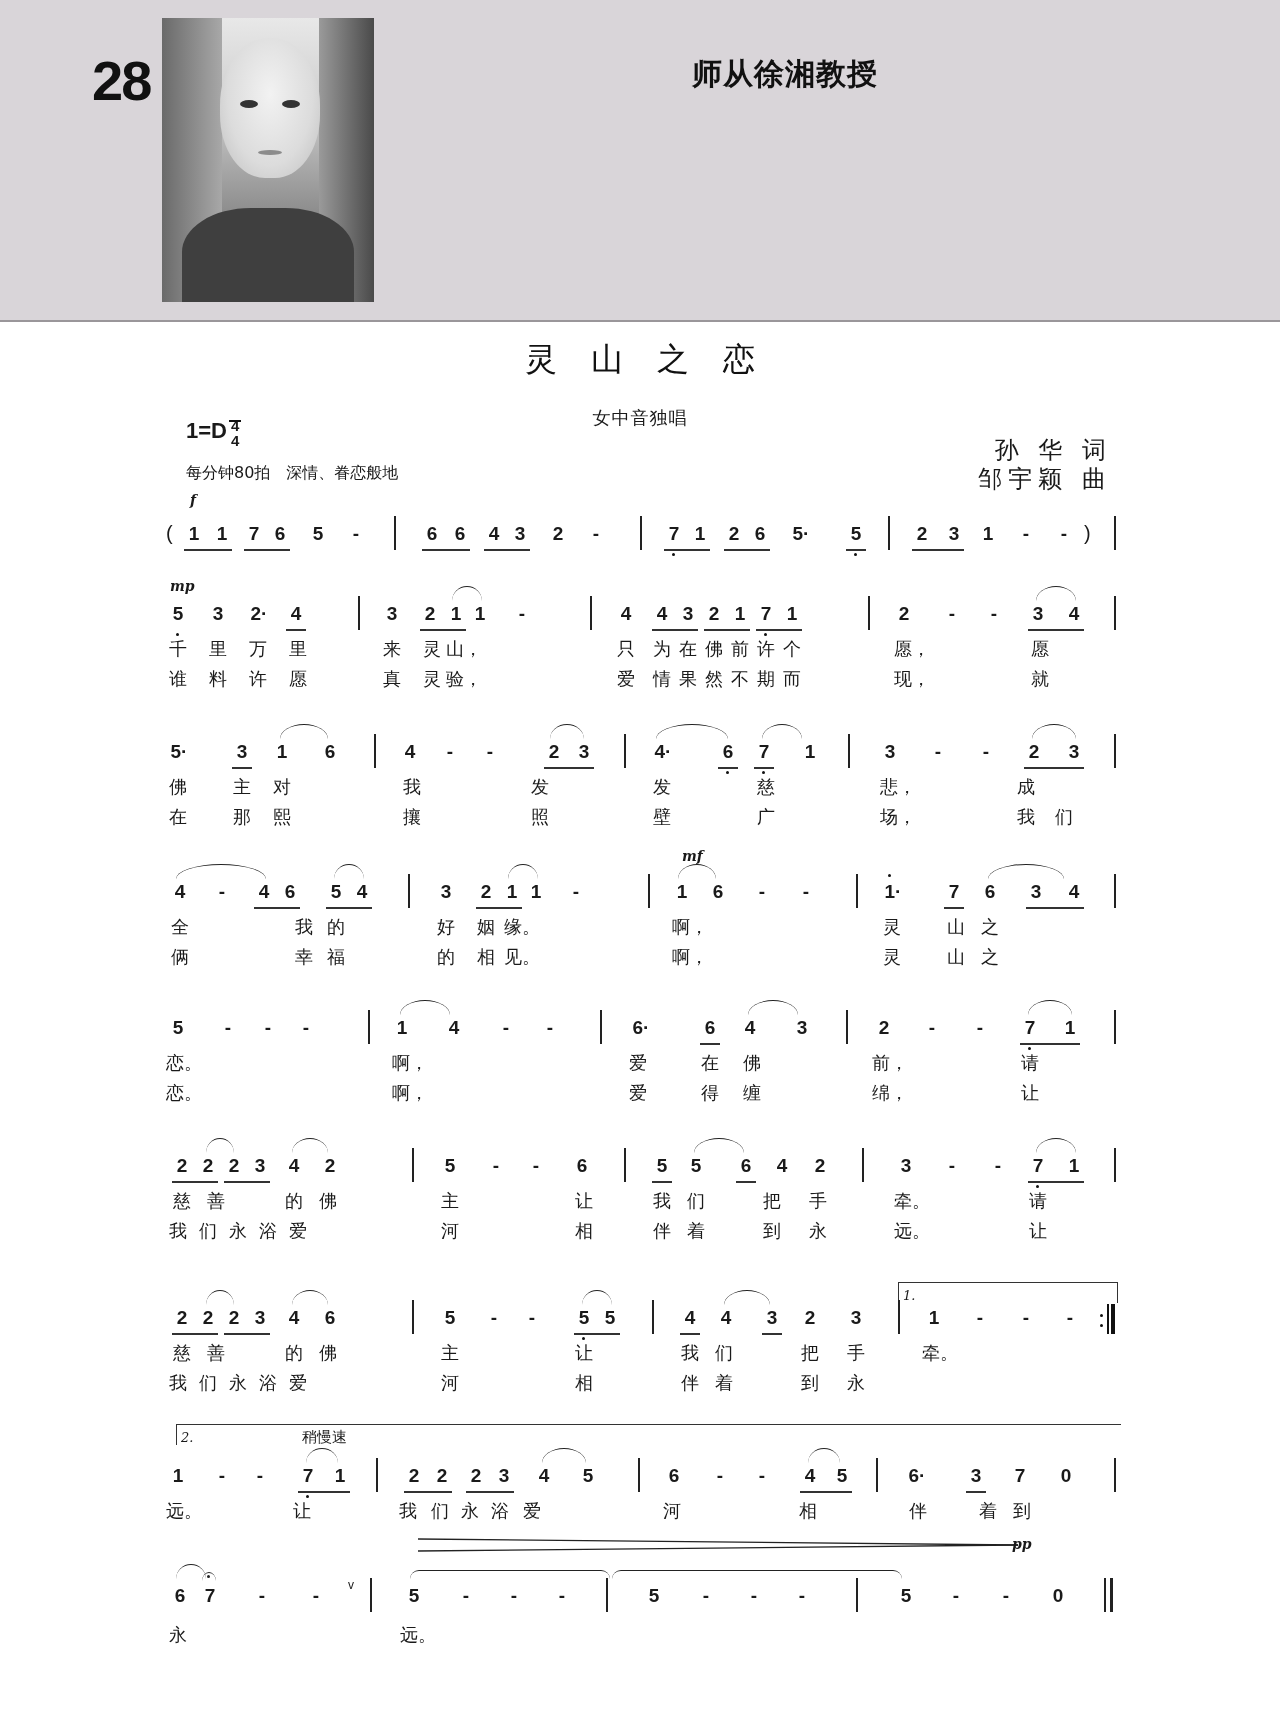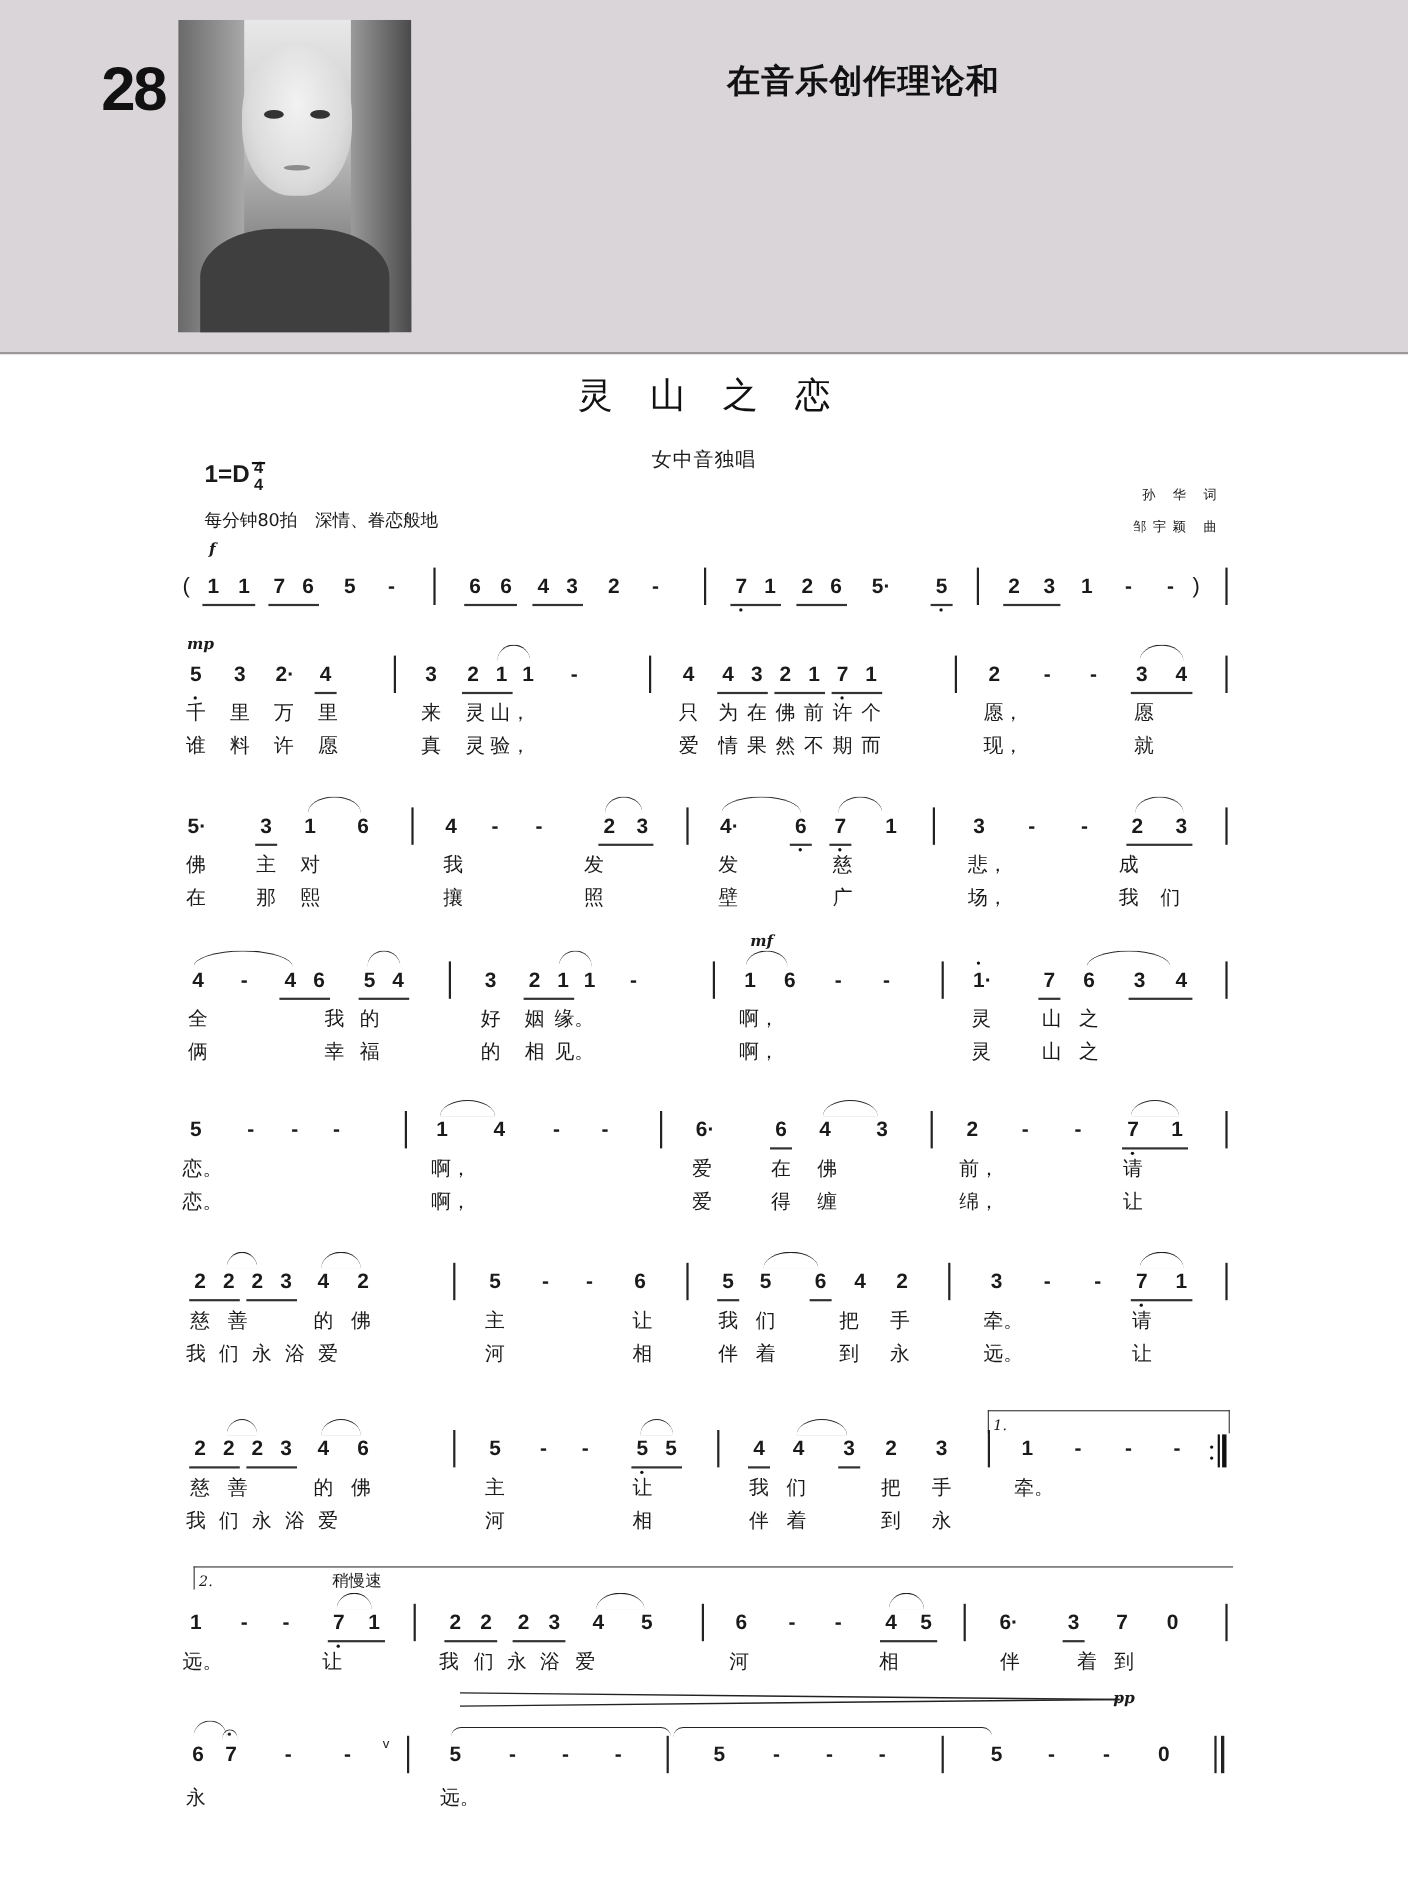--- a/index.html
+++ b/index.html
@@ -53,21 +53,21 @@
     position: absolute; left: 0; top: 406px; width: 1280px; text-align: center;
     font-size: 18px; font-family: "DejaVu Serif", serif; letter-spacing: 1px;
   }
   .key {
     position: absolute; left: 186px; top: 418px; font-size: 22px; font-weight: bold;
     font-family: Liberation Sans, sans-serif; display: flex; align-items: flex-start;
   }
   .key .frac { display: inline-flex; flex-direction: column; align-items: center; margin-left: 4px; font-size: 15px; line-height: 15px; }
   .key .frac .bar { width: 12px; height: 2px; background: #111; margin: 2px 0; }
   .tempo { position: absolute; left: 186px; top: 463px; font-size: 16px; }
-  .credits { position: absolute; right: 168px; top: 436px; text-align: right; font-size: 12px; line-height: 29px; font-family: "DejaVu Serif", serif; letter-spacing: 6px; }
+  .credits { position: absolute; right: 168px; top: 436px; text-align: right; font-size: 24px; line-height: 29px; font-family: "DejaVu Serif", serif; letter-spacing: 6px; }
 
   .dyn { position: absolute; font-family: "DejaVu Serif", serif; font-style: italic; font-weight: bold; font-size: 14px; }
 
   .system { position: absolute; left: 0; width: 1280px; }
   .n {
     position: absolute; font-family: "Liberation Sans", sans-serif; font-weight: bold; font-size: 19px;
     width: 20px; text-align: center; line-height: 24px; top: 6px;
   }
   .n .dot-hi { position:absolute; left:8px; top:-6px; width:3px; height:3px; border-radius:50%; background:#111; }
   .n .dot-lo { position:absolute; left:8px; top:31px; width:3px; height:3px; border-radius:50%; background:#111; }
@@ -94,21 +94,21 @@
   <div class="photo">
     <div class="hair-l"></div>
       <div class="hair-r"></div>
     <div class="coat"></div>
     <div class="face">
         <div class="eye l"></div>
         <div class="eye r"></div>
         <div class="mouth"></div>
       </div>
   </div>
-  <div class="column-title">在音乐创作理论和</div>
+  <div class="column-title">师从徐湘教授</div>
 </div>
 
 <div class="song-title">灵山之恋</div>
 <div class="subtitle">女中音独唱</div>
 <div class="key">
   <span>1=D</span>
   <span class="frac">
     <span>4</span>
     <span class="bar"></span>
     <span>4</span>

